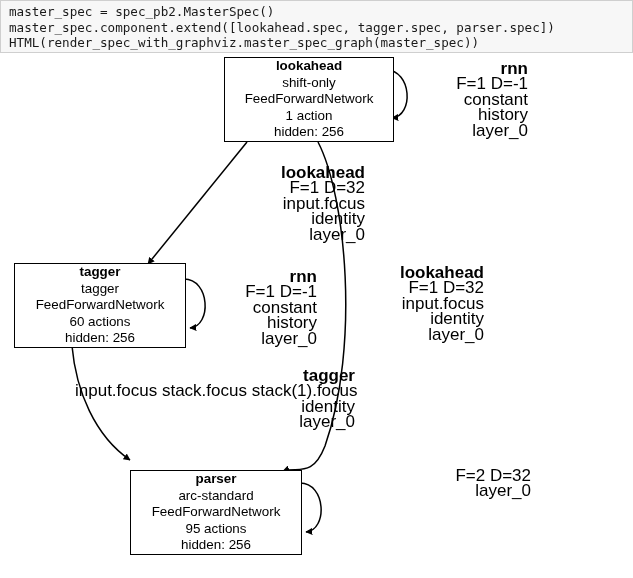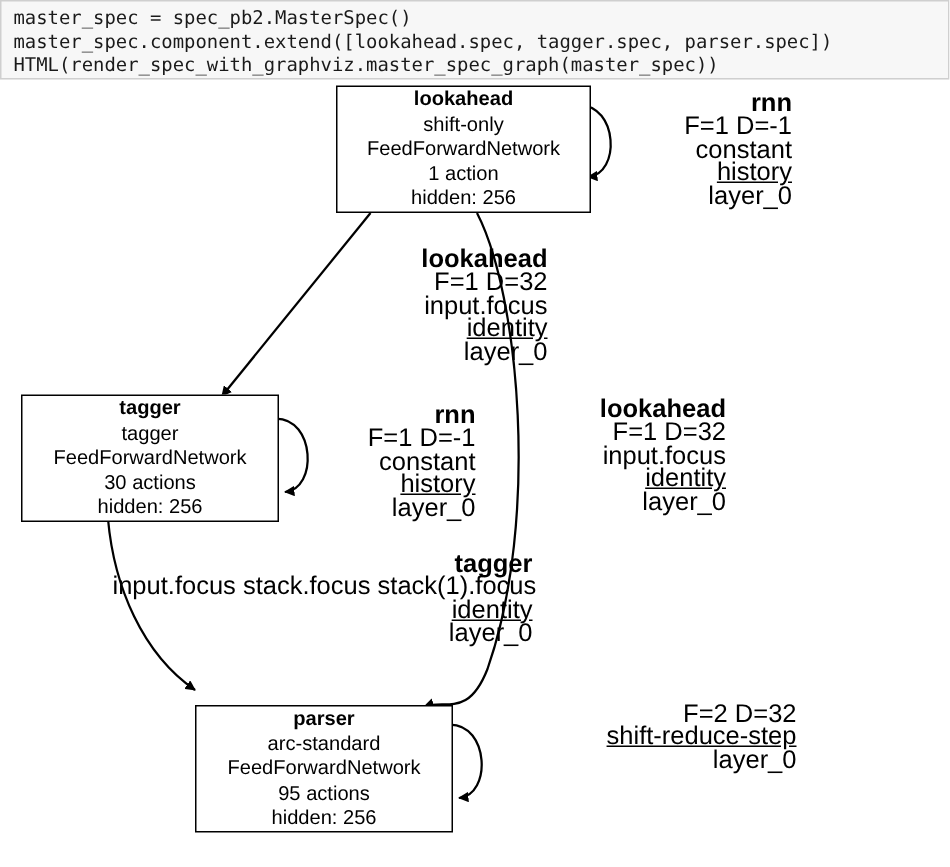--- a/index.html
+++ b/index.html
@@ -87,21 +87,21 @@
     color: #000000;
     white-space: nowrap;
   }
   .elabel .ln {
     font-size: 17px;
     line-height: 15.4px;
     white-space: nowrap;
     text-align: right;
   }
   .elabel .ln.b { font-weight: bold; }
-  .elabel .ln.u { text-decoration: underline; }
+  .elabel .ln.u { }
   .elabel .ln.i { }
 </style>
 </head>
 <body>
 
 <div id="app">
 
   <div class="code-cell">
     <div class="code-line">master_spec = spec_pb2.MasterSpec()</div>
     <div class="code-line">master_spec.component.extend([lookahead.spec, tagger.spec, parser.spec])</div>
@@ -135,21 +135,21 @@
       <div class="ln">shift-only</div>
       <div class="ln">FeedForwardNetwork</div>
       <div class="ln">1 action</div>
       <div class="ln">hidden: 256</div>
     </div>
 
     <div class="node" style="left:14px; top:217px; width:172px; height:85px;">
       <div class="ln b">tagger</div>
       <div class="ln">tagger</div>
       <div class="ln">FeedForwardNetwork</div>
-      <div class="ln">30 actions</div>
+      <div class="ln">60 actions</div>
       <div class="ln">hidden: 256</div>
     </div>
 
     <div class="node" style="left:130px; top:424px; width:172px; height:85px;">
       <div class="ln b">parser</div>
       <div class="ln">arc-standard</div>
       <div class="ln">FeedForwardNetwork</div>
       <div class="ln">95 actions</div>
       <div class="ln">hidden: 256</div>
     </div>
@@ -188,18 +188,17 @@
 
     <div class="elabel" style="left:75px; top:322px; width:280px;">
       <div class="ln b">tagger</div>
       <div class="ln">input.focus stack.focus stack(1).focus</div>
       <div class="ln u">identity</div>
       <div class="ln i">layer_0</div>
     </div>
 
     <div class="elabel" style="left:315px; top:422px; width:216px;">
       <div class="ln">F=2 D=32</div>
-      <div class="ln u">shift-reduce-step</div>
       <div class="ln i">layer_0</div>
     </div>
 
   </div>
 </div>
 
 </body></html>

